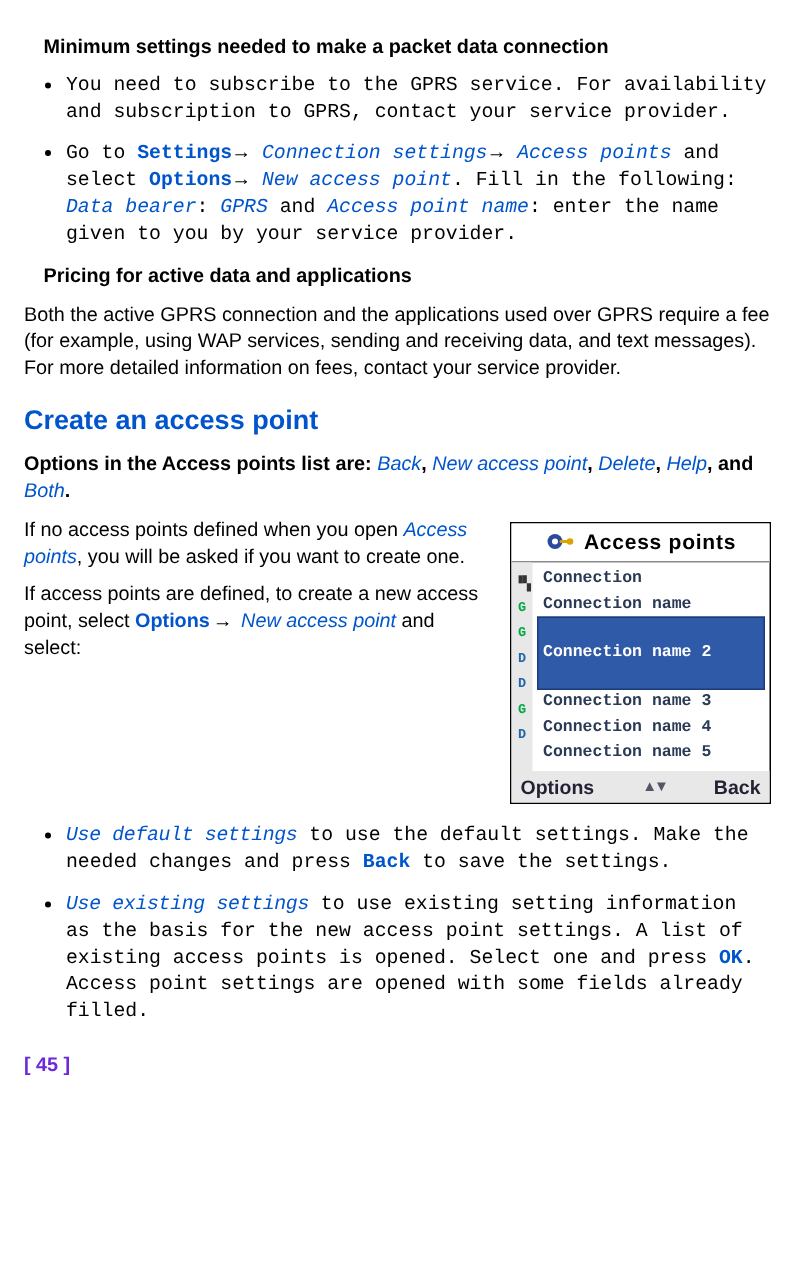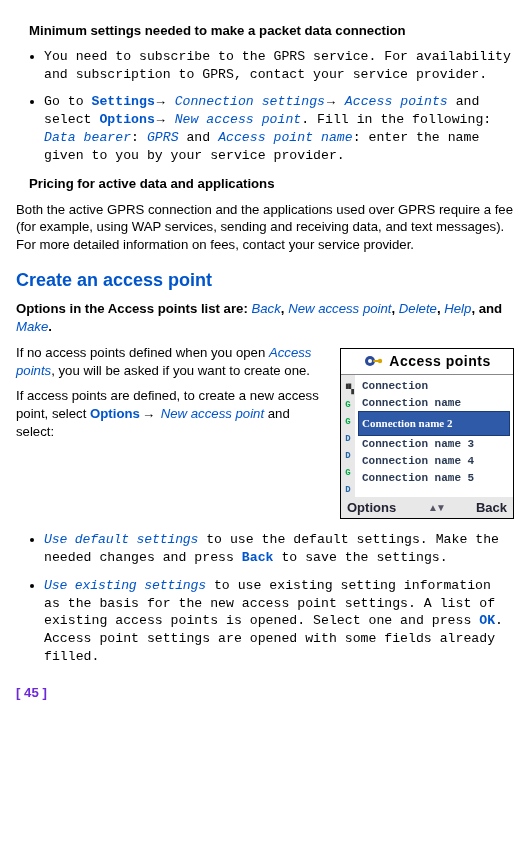--- a/index.html
+++ b/index.html
@@ -90,22 +90,21 @@
     font-size:11px;
     font-weight:bold;
     color:#2a3a55;
     padding:1px 4px;
     white-space:nowrap;
   }
   .row.sel {
     background:#2f5aa8;
     color:#fff;
     border:1px solid #1a3a78;
-    padding:4px 3px;
-    font-family:Liberation Serif, serif;
+    padding:16px 3px;
   }
   .phone-soft {
     display:flex;
     justify-content:space-between;
     align-items:center;
     background:#e8e8e8;
     font-weight:bold;
     font-size:13px;
     padding:2px 6px;
     font-family: "Trebuchet MS", sans-serif;
@@ -129,21 +128,21 @@
     <span>Go to </span><span class="blue-bold">Settings</span><span class="arrow">→</span><span class="blue-ital"> Connection settings</span><span class="arrow">→</span><span class="blue-ital"> Access points</span><span> and select </span><span class="blue-bold">Options</span><span class="arrow">→</span><span class="blue-ital"> New access point</span><span>. Fill in the following: </span><span class="blue-ital">Data bearer</span><span>: </span><span class="blue-ital">GPRS</span><span> and </span><span class="blue-ital">Access point name</span><span>: enter the name given to you by your service provider.</span>
   </li>
 </ul>
 
 <p class="subhead">Pricing for active data and applications</p>
 <p>Both the active GPRS connection and the applications used over GPRS require a fee (for example, using WAP services, sending and receiving data, and text messages). For more detailed information on fees, contact your service provider.</p>
 
 <h2 class="section">Create an access point</h2>
 
 <p>
-  <span class="bold">Options in the Access points list are: </span><span class="blue-ital">Back</span><span class="bold">, </span><span class="blue-ital">New access point</span><span class="bold">, </span><span class="blue-ital">Delete</span><span class="bold">, </span><span class="blue-ital">Help</span><span class="bold">, and </span><span class="blue-ital">Make</span><span class="bold">.</span>
+  <span class="bold">Options in the Access points list are: </span><span class="blue-ital">Back</span><span class="bold">, </span><span class="blue-ital">New access point</span><span class="bold">, </span><span class="blue-ital">Delete</span><span class="bold">, </span><span class="blue-ital">Help</span><span class="bold">, and </span><span class="blue-ital">Both</span><span class="bold">.</span>
 </p>
 
 <div class="clearfix">
 
   <div class="phone-wrap">
     <div class="phone-title">
       <span class="gear-icon">
         <svg width="20" height="16" viewBox="0 0 20 16">
           <circle cx="7" cy="8" r="5" fill="#2a4a9a"></circle>
           <circle cx="7" cy="8" r="2" fill="#fff"></circle>

